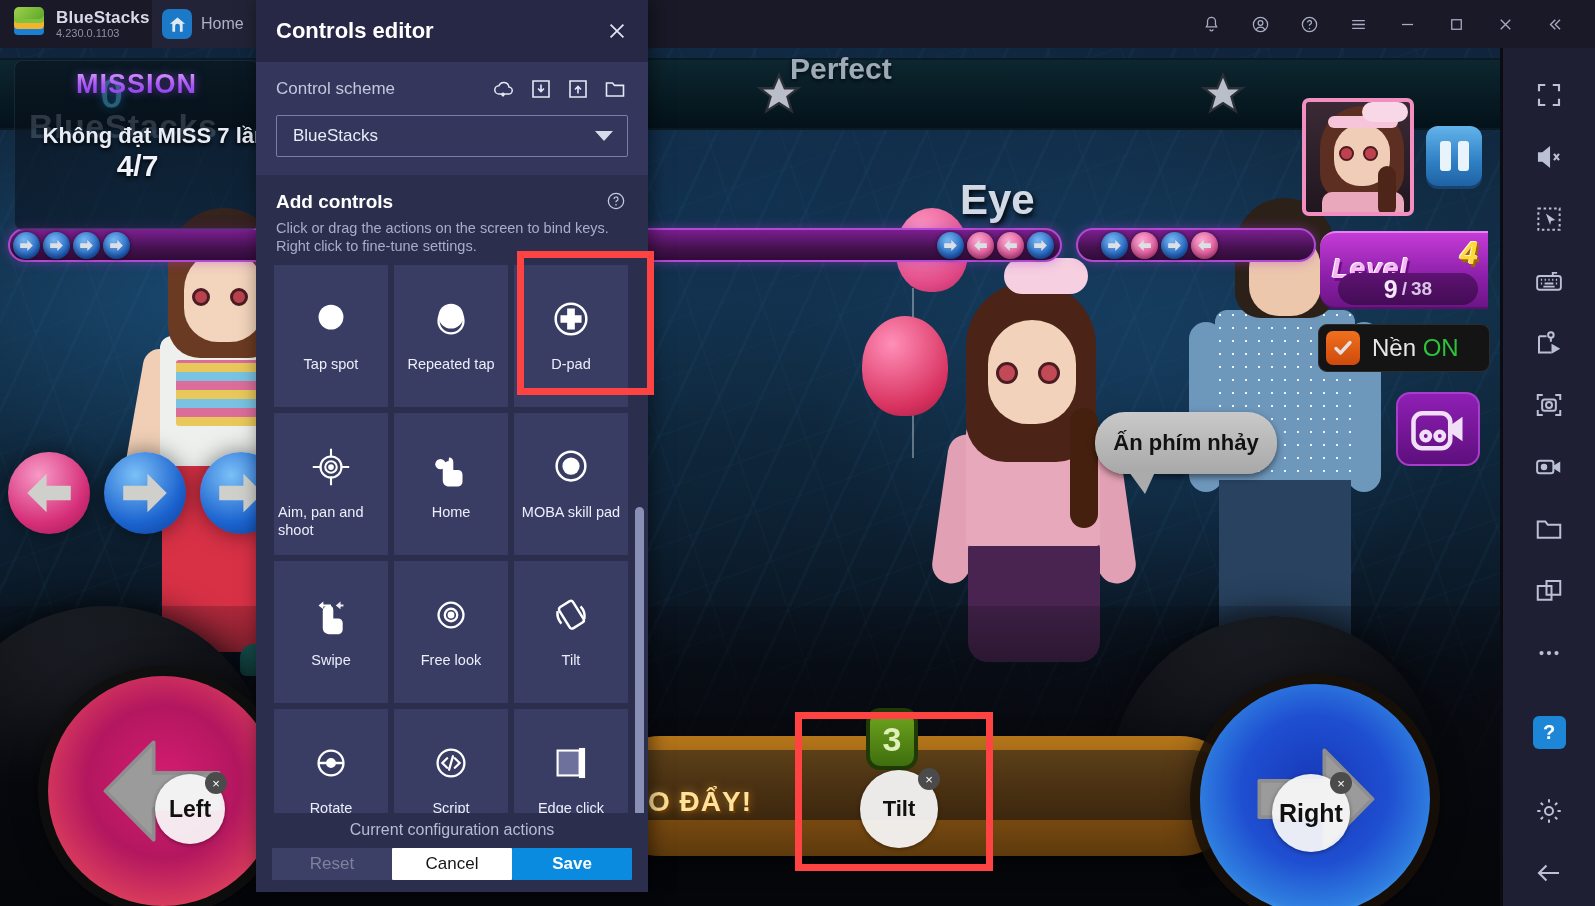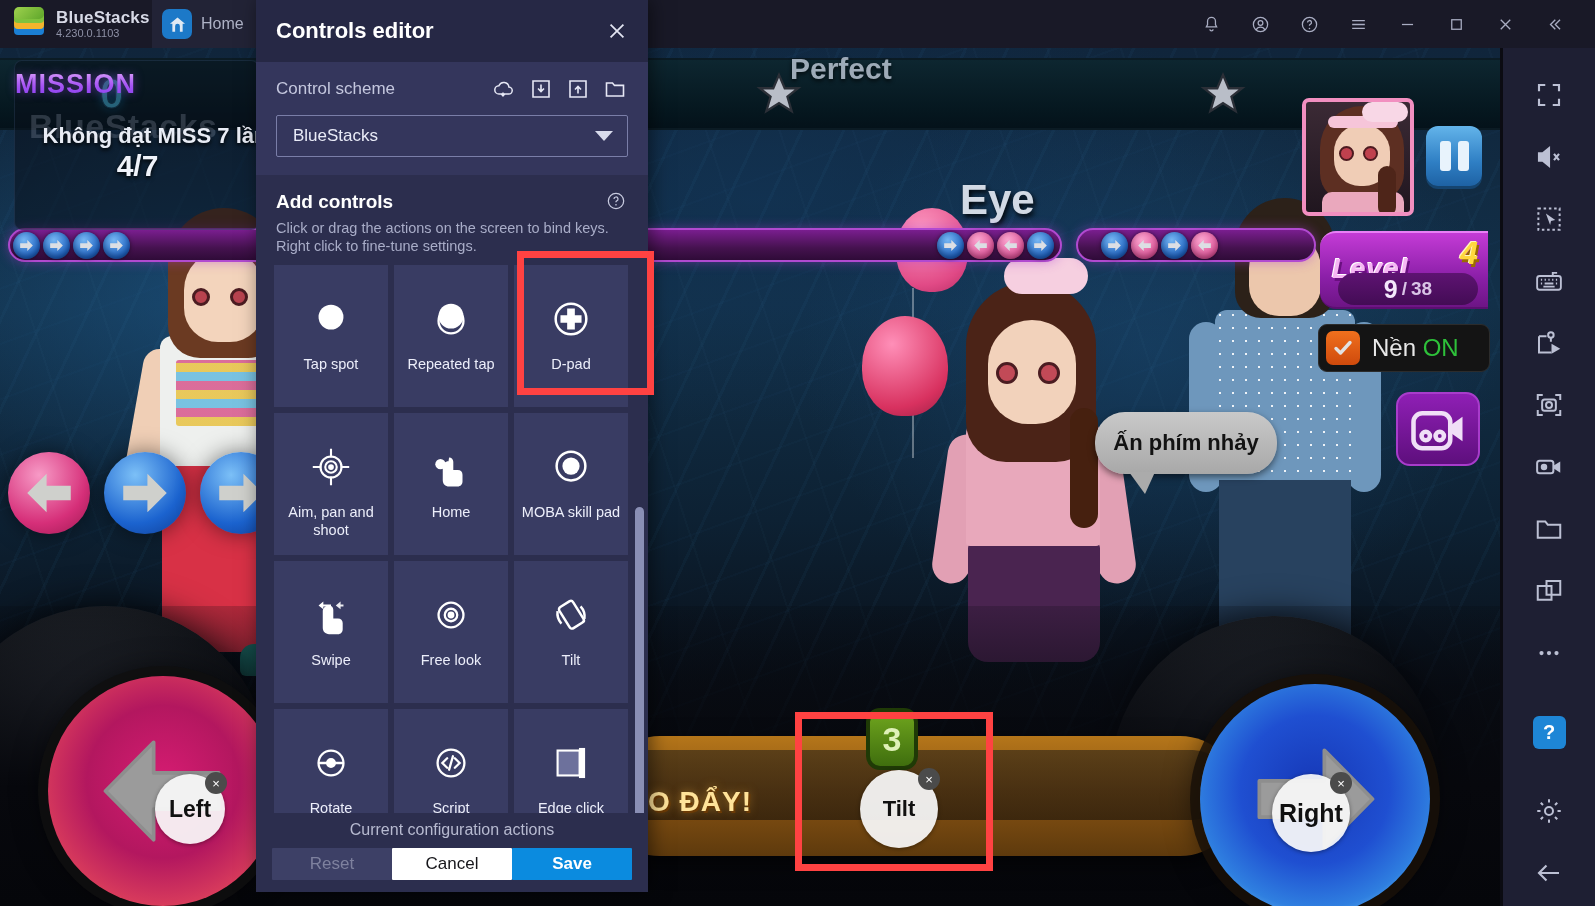--- a/index.html
+++ b/index.html
@@ -81,21 +81,21 @@
   }
 
   
   .mission {
     position:absolute; left:14px; top:12px; width:245px; height:170px;
     background: rgba(10,16,28,.55); border-radius:8px;
     border:1px solid rgba(90,120,170,.18);
     filter: blur(.35px);
   }
   .mission-title {
-    margin-top:8px; text-align:left; font-size:27px; font-weight:bold; letter-spacing:1px;
+    margin-top:8px; text-align:center; font-size:27px; font-weight:bold; letter-spacing:1px;
     background: linear-gradient(180deg,#efb8ff,#a855f7 55%,#7c3aed);
     -webkit-background-clip:text; background-clip:text; color:transparent;
     text-shadow: 0 0 10px rgba(160,80,240,.5);
   }
   .mission-watermark {
     position:absolute; left:14px; top:46px; font-size:34px; font-weight:bold;
     color: rgba(200,210,230,.20); letter-spacing:.5px;
   }
   .mission-line {
     position:absolute; left:6px; top:62px; width:268px; text-align:center;
@@ -430,21 +430,21 @@
   .grid {
     display:grid; grid-template-columns: repeat(3, 1fr); gap:6px;
   }
   .cell {
     background:#393c63; height:142px;
     display:flex; flex-direction:column; align-items:center; justify-content:flex-start;
     padding-top:28px;
   }
   .cell .ico { width:52px; height:52px; display:flex; align-items:center; justify-content:center; color:#fff; }
   .cell .ico svg { width:46px; height:46px; }
-  .cell .cap { margin-top:10px; font-size:14.5px; color:#eceefa; text-align:center; line-height:18px; padding:0 4px; }
+  .cell .cap { margin-top:10px; font-size:14.5px; color:#eceefa; text-align:left; line-height:18px; padding:0 4px; }
 
   .dlg-scrollbar {
     position:absolute; right:4px; top:250px; width:9px; height:560px;
     background:#2c2e4e; border-radius:5px;
   }
   .dlg-scrollbar i { position:absolute; left:0; top:0; width:9px; height:430px; background:#8a8fb5; border-radius:5px; display:block;}
 
   .dlg-footer { flex:none; padding: 8px 16px 12px 16px; background:#2c2e4e; }
   .footer-label { text-align:center; font-size:16px; color:#b7bad0; margin-bottom:9px; }
   .footer-btns { display:flex; gap:0; }

